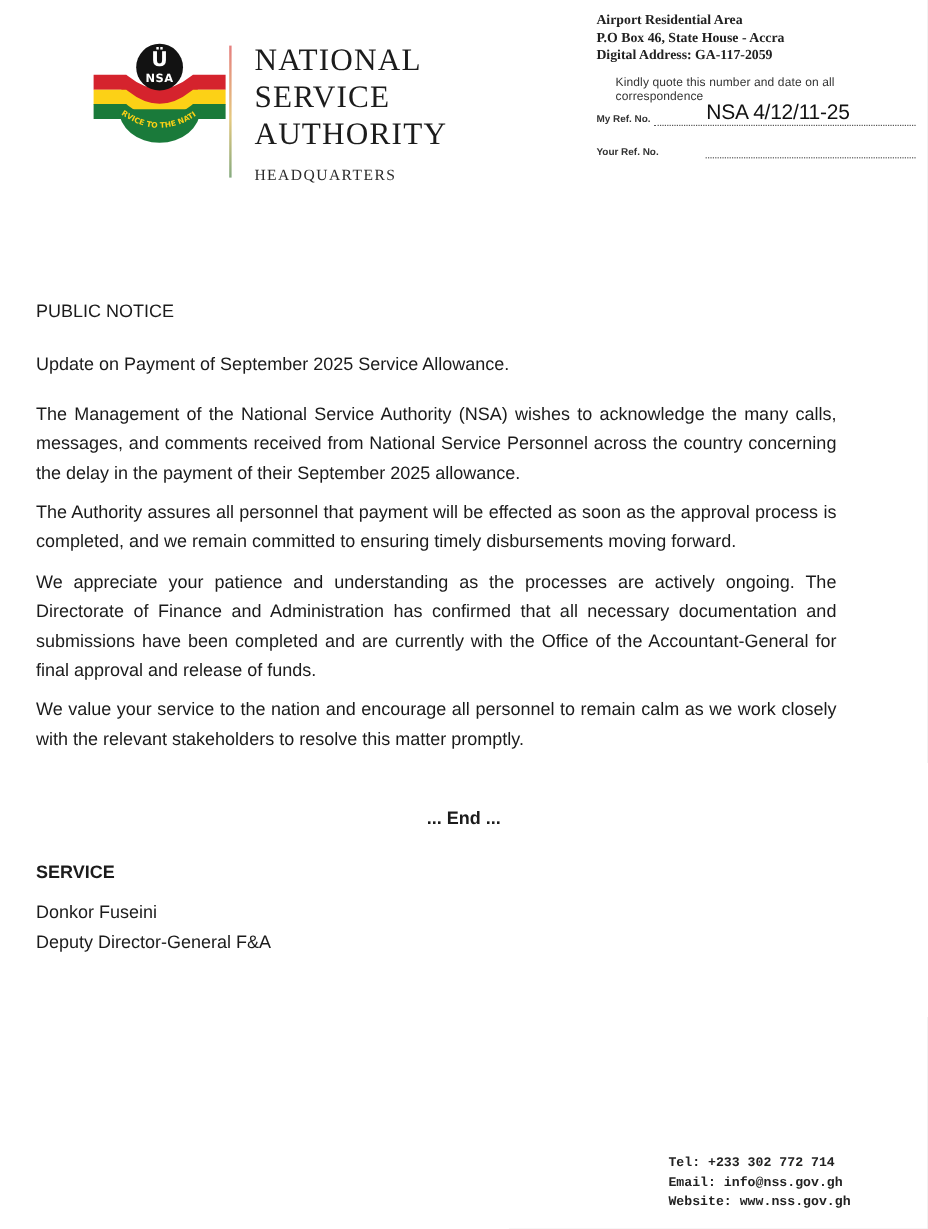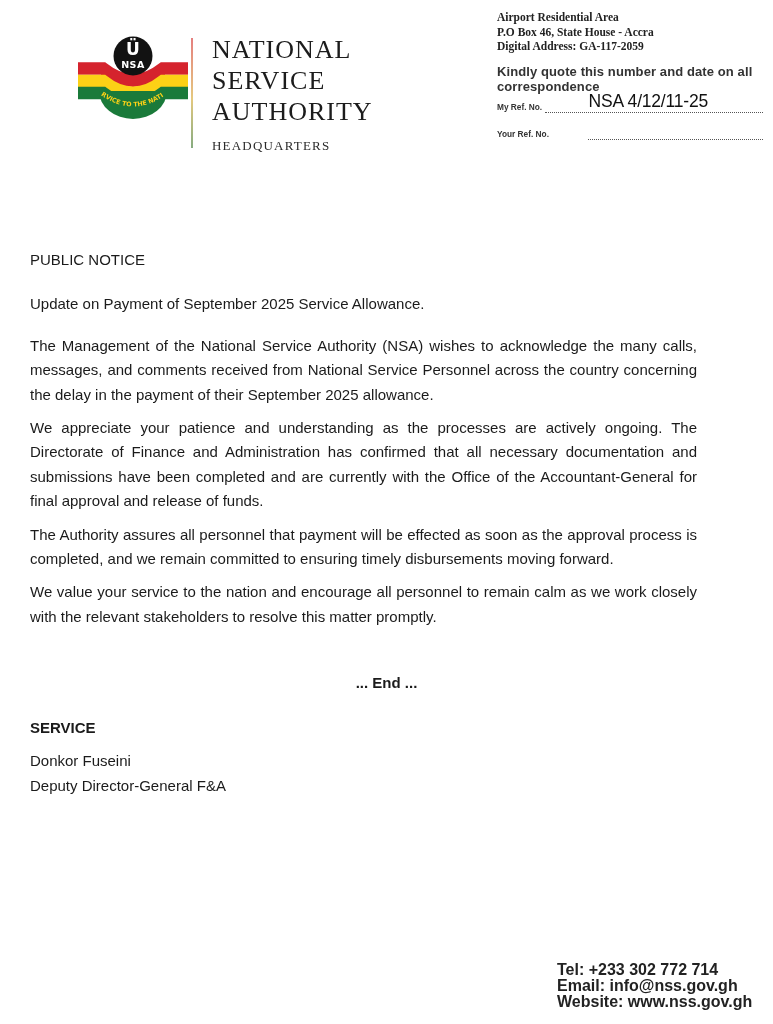--- a/index.html
+++ b/index.html
@@ -35,21 +35,21 @@
   }
 
   
   .contact { position:absolute; left:497px; top:10px; width:266px; }
   .addr-line {
     font-family:"Liberation Serif", serif;
     font-weight:bold; font-size:11.5px; line-height:14.5px; color:#222;
   }
   .quote-note {
     margin-top:10px;
-    font-size:13px; font-weight:bold; color:#333; letter-spacing:.1px;
+    font-size:10px; font-weight:normal; color:#333; letter-spacing:.1px;margin-left:16px;
   }
   .ref-row {
     display:flex; align-items:flex-end;
     font-size:8.3px; font-weight:bold; color:#333;
     margin-top:6px; height:14px;
   }
   .ref-row.myref { margin-top:5px; }
   .ref-row.yourref { margin-top:13px;gap:36px; }
   .ref-row.daterow { margin-top:5px; }
   .ref-label { white-space:nowrap; padding-right:3px; padding-bottom:1px; }
@@ -79,22 +79,22 @@
   .end-line {
     margin-top:42px; margin-left:46px;
     text-align:center; font-weight:bold;
   }
   .signed { margin-top:20px; font-weight:bold; text-align:left; }
   .signatory { margin-top:9px; text-align:left; }
 
   
   .footer {
     position:absolute; left:557px; top:962px;
-    font-family:Liberation Sans, sans-serif;
-    font-weight:bold; font-size:16px; line-height:16px; color:#222;
+    font-family:Liberation Mono, monospace;
+    font-weight:bold; font-size:11px; line-height:16px; color:#222;
   }
 </style>
 </head>
 <body>
 
 <div class="page">
 
   <svg class="logo-svg" width="120" height="100" viewBox="0 0 120 100">
     <defs>
       <path id="bowlTextPath" d="M 29 68 Q 60 89 91 68"></path>
@@ -147,22 +147,22 @@
       <span class="dotline"></span>
     </div>
 
   </div>
 
   <div class="letter-body">
     <p class="h-bold">PUBLIC NOTICE</p>
     <p class="h-bold subject">Update on Payment of September 2025 Service Allowance.</p>
 
     <p class="para">The Management of the National Service Authority (NSA) wishes to acknowledge the many calls, messages, and comments received from National Service Personnel across the country concerning the delay in the payment of their September 2025 allowance.</p>
+    <p class="para">The Authority assures all personnel that payment will be effected as soon as the approval process is completed, and we remain committed to ensuring timely disbursements moving forward.</p>
     <p class="para">We appreciate your patience and understanding as the processes are actively ongoing. The Directorate of Finance and Administration has confirmed that all necessary documentation and submissions have been completed and are currently with the Office of the Accountant-General for final approval and release of funds.</p>
-    <p class="para">The Authority assures all personnel that payment will be effected as soon as the approval process is completed, and we remain committed to ensuring timely disbursements moving forward.</p>
     <p class="para">We value your service to the nation and encourage all personnel to remain calm as we work closely with the relevant stakeholders to resolve this matter promptly.</p>
 
     <p class="end-line">... End ...</p>
 
     <p class="signed">SERVICE</p>
     <p class="signatory"><span>Donkor Fuseini</span><br>
       <span>Deputy Director-General F&amp;A</span>
     </p>
   </div>
 

